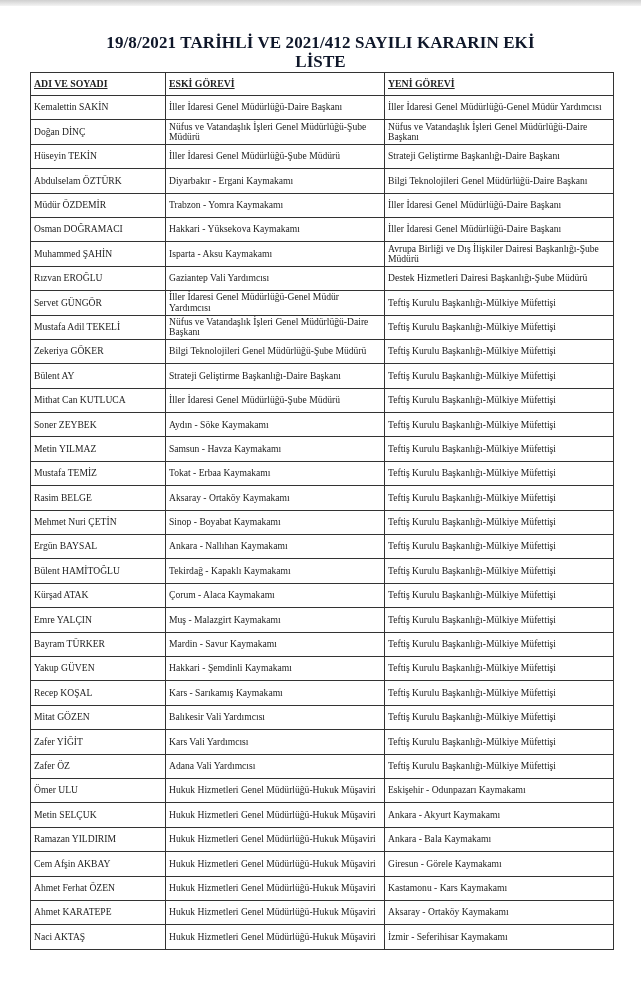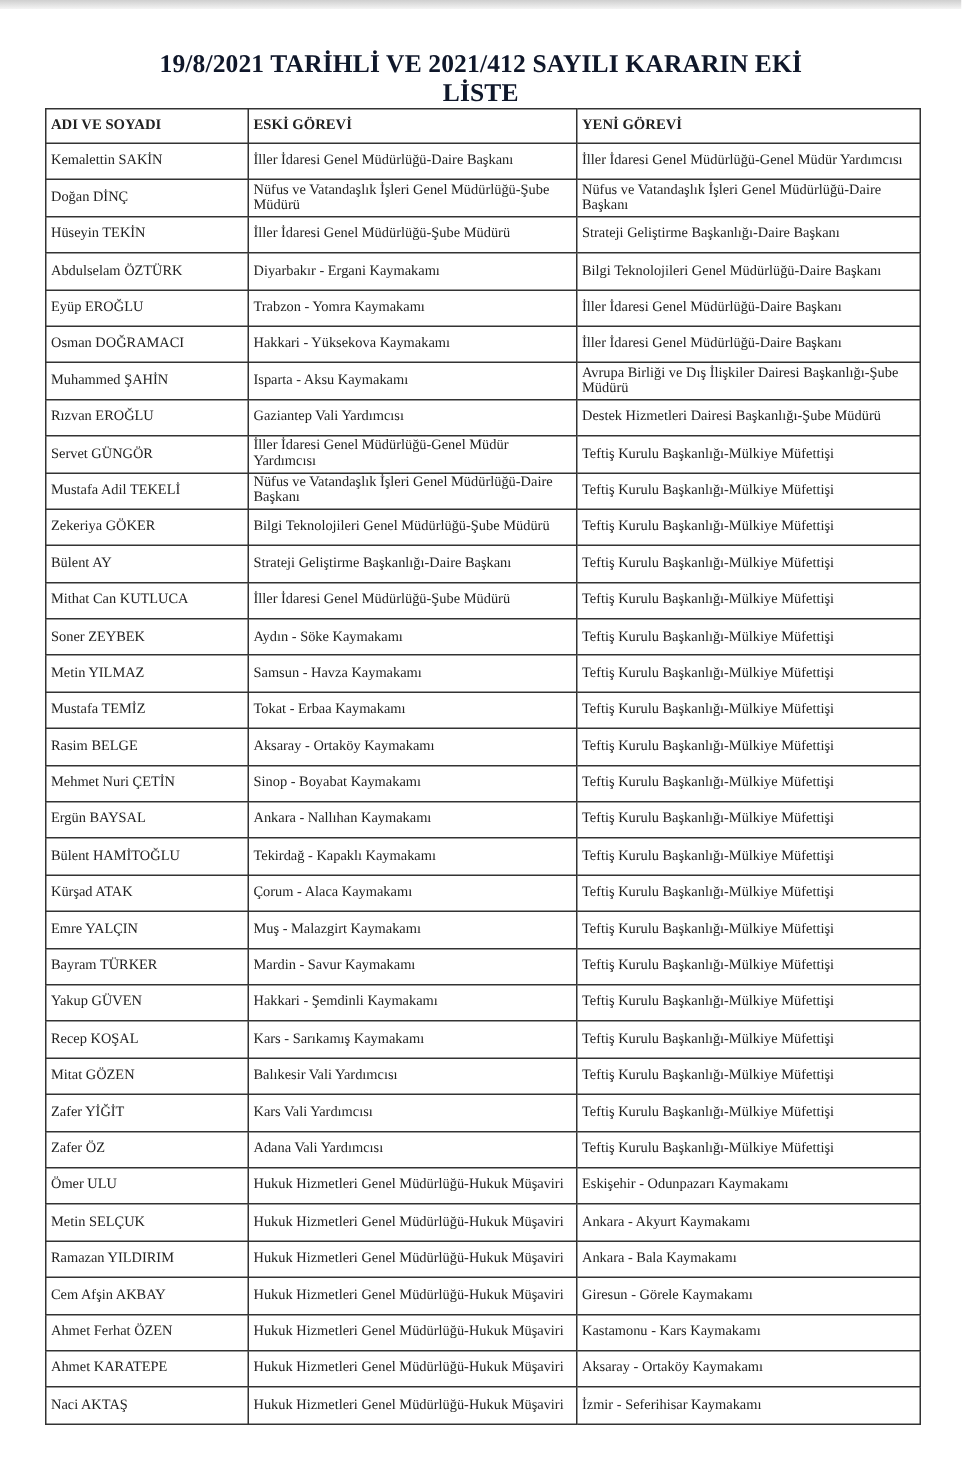--- a/index.html
+++ b/index.html
@@ -4,21 +4,21 @@
 <style>
   html, body { margin:0; padding:0; background:#ffffff; }
   body { width:641px; height:981px; position:relative; overflow:hidden; font-family:"Liberation Serif", serif; color:#111; }
   .topbar { position:absolute; left:0; top:0; width:641px; height:6px; background:linear-gradient(#cfcfcf,#f4f4f4); }
   .title { position:absolute; left:0; width:641px; text-align:center; font-weight:bold; font-size:17px; letter-spacing:0.1px; color:#0f172a; }
   .t1 { top:33px; }
   .t2 { top:52px; }
   table { position:absolute; left:30px; top:72px; width:583px; border-collapse:collapse; table-layout:fixed; }
   col.c1 { width:135px; } col.c2 { width:219px; } col.c3 { width:229px; }
   td { border:1px solid #333; font-size:9.6px; line-height:10.5px; padding:0 3px; height:23.4px; vertical-align:middle; color:#222; overflow:hidden; }
-  tr.hdr td { font-weight:bold; font-size:9.8px; height:22px;margin-top:44px; }
+  tr.hdr td { font-weight:bold; text-decoration:underline; font-size:9.8px; height:22px;margin-top:44px; }
 </style>
 </head>
 <body>
 
 <div class="topbar"></div>
 <div class="title t1">19/8/2021 TARİHLİ VE 2021/412 SAYILI KARARIN EKİ</div>
 <div class="title t2">LİSTE</div>
 
 <table>
   <colgroup>
@@ -46,21 +46,21 @@
         <td>Hüseyin TEKİN</td>
         <td>İller İdaresi Genel Müdürlüğü-Şube Müdürü</td>
         <td>Strateji Geliştirme Başkanlığı-Daire Başkanı</td>
       </tr>
       <tr>
         <td>Abdulselam ÖZTÜRK</td>
         <td>Diyarbakır - Ergani Kaymakamı</td>
         <td>Bilgi Teknolojileri Genel Müdürlüğü-Daire Başkanı</td>
       </tr>
       <tr>
-        <td>Eyüp EROĞLU</td>
+        <td>Müdür ÖZDEMİR</td>
         <td>Trabzon - Yomra Kaymakamı</td>
         <td>İller İdaresi Genel Müdürlüğü-Daire Başkanı</td>
       </tr>
       <tr>
         <td>Osman DOĞRAMACI</td>
         <td>Hakkari - Yüksekova Kaymakamı</td>
         <td>İller İdaresi Genel Müdürlüğü-Daire Başkanı</td>
       </tr>
       <tr>
         <td>Muhammed ŞAHİN</td>

